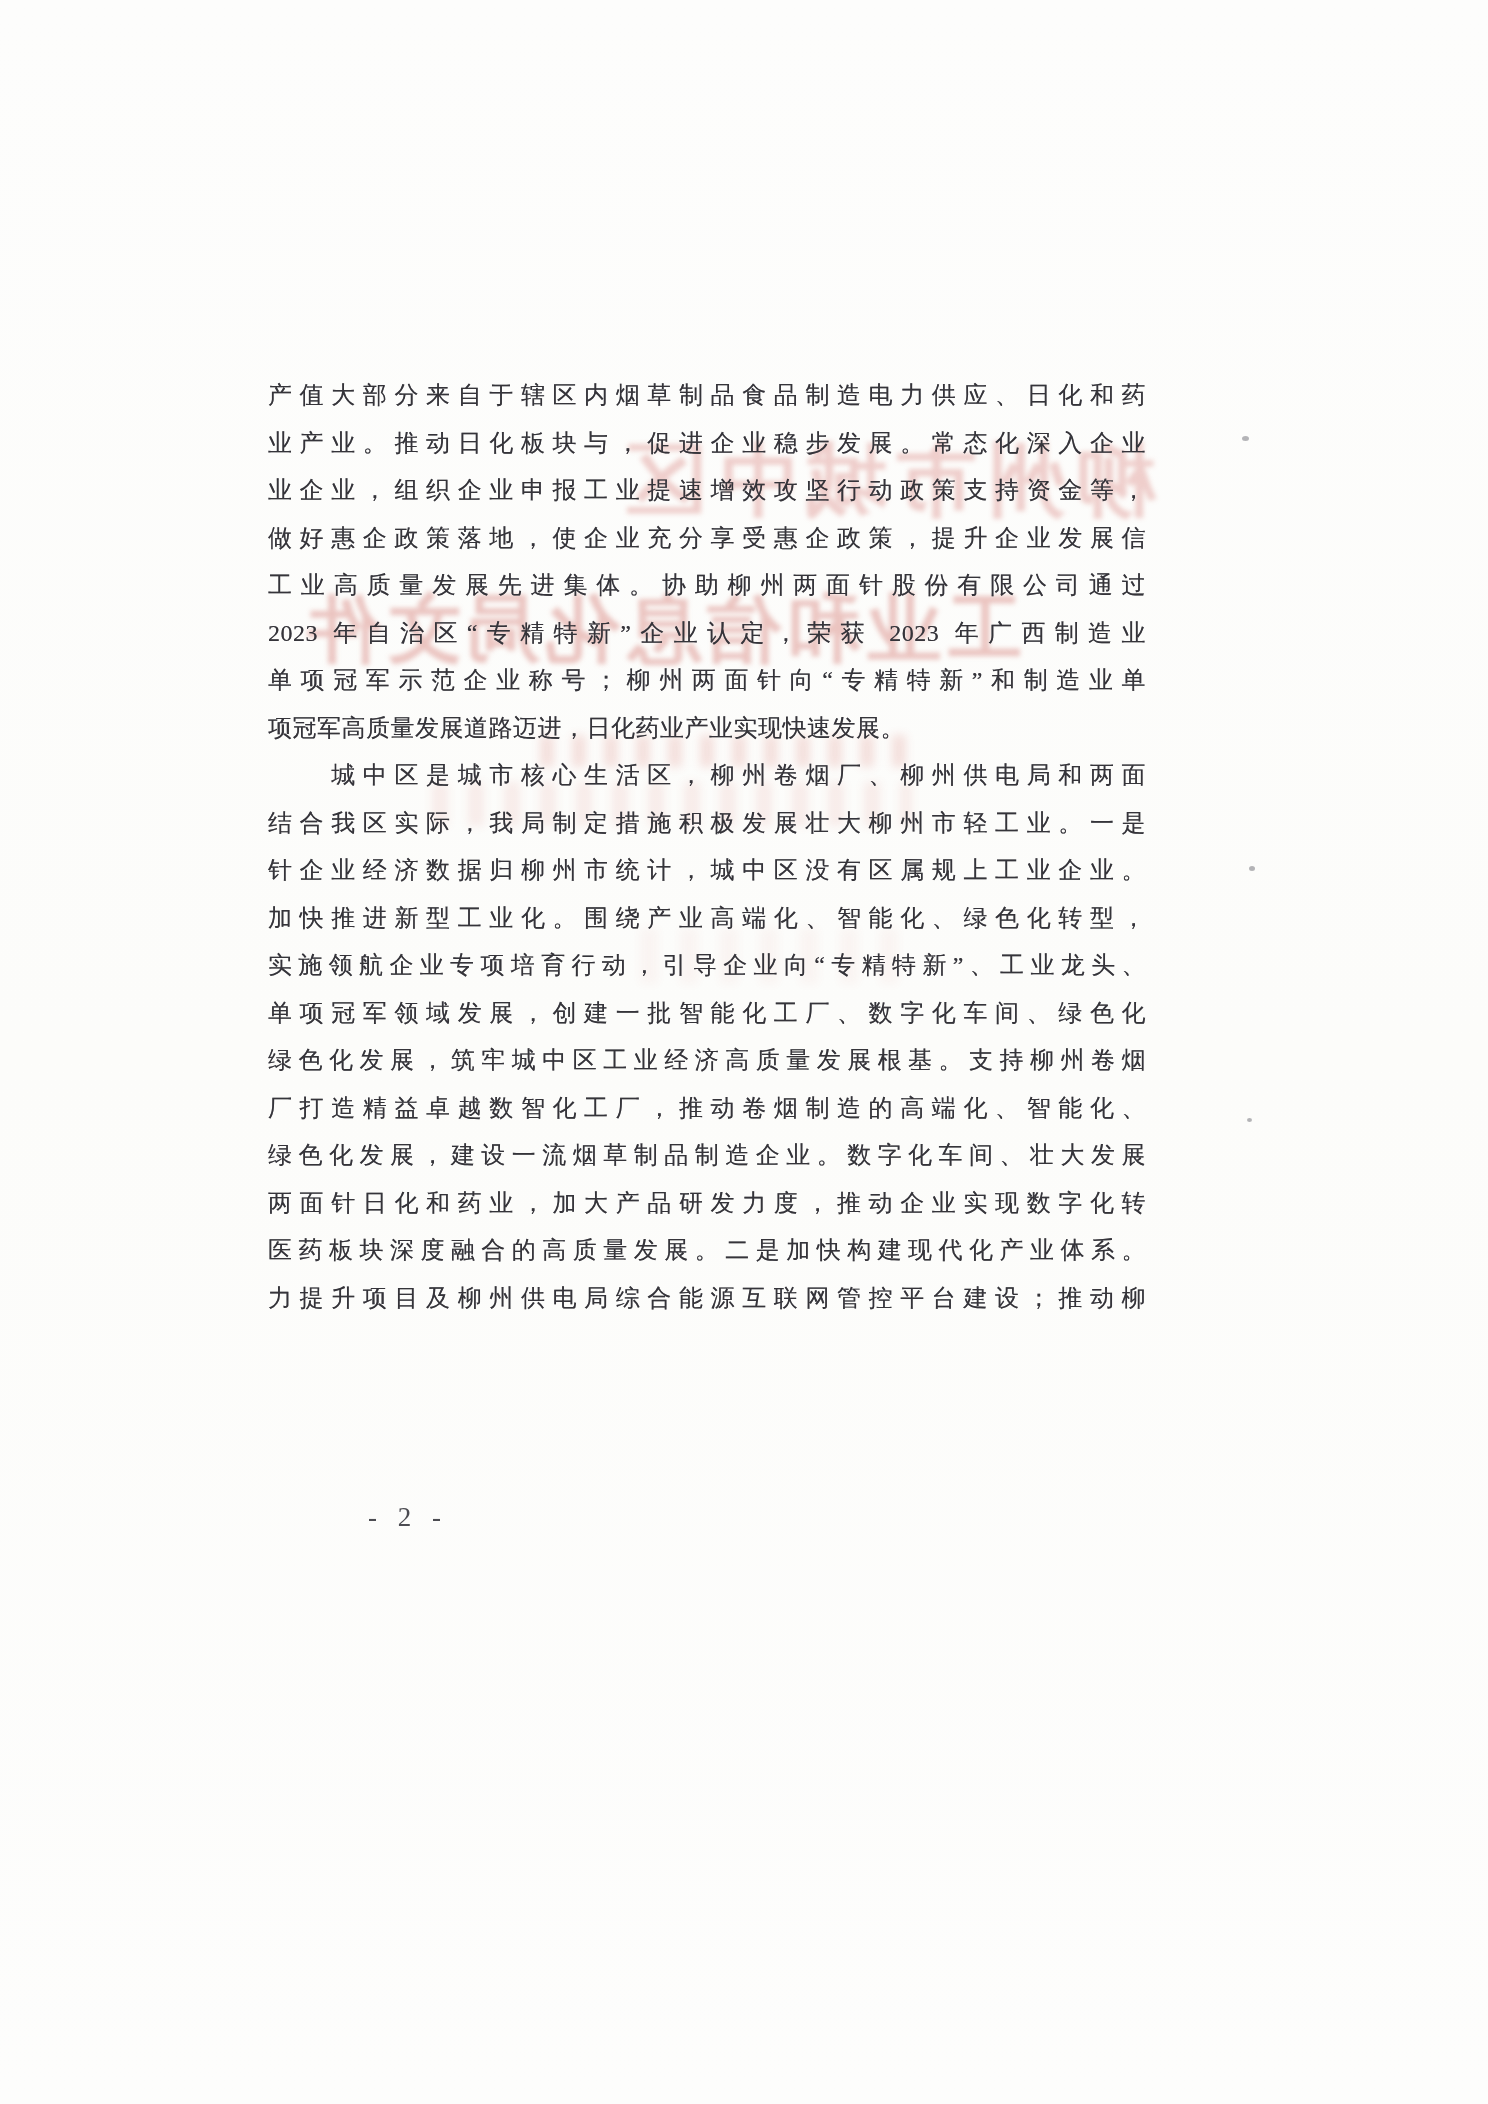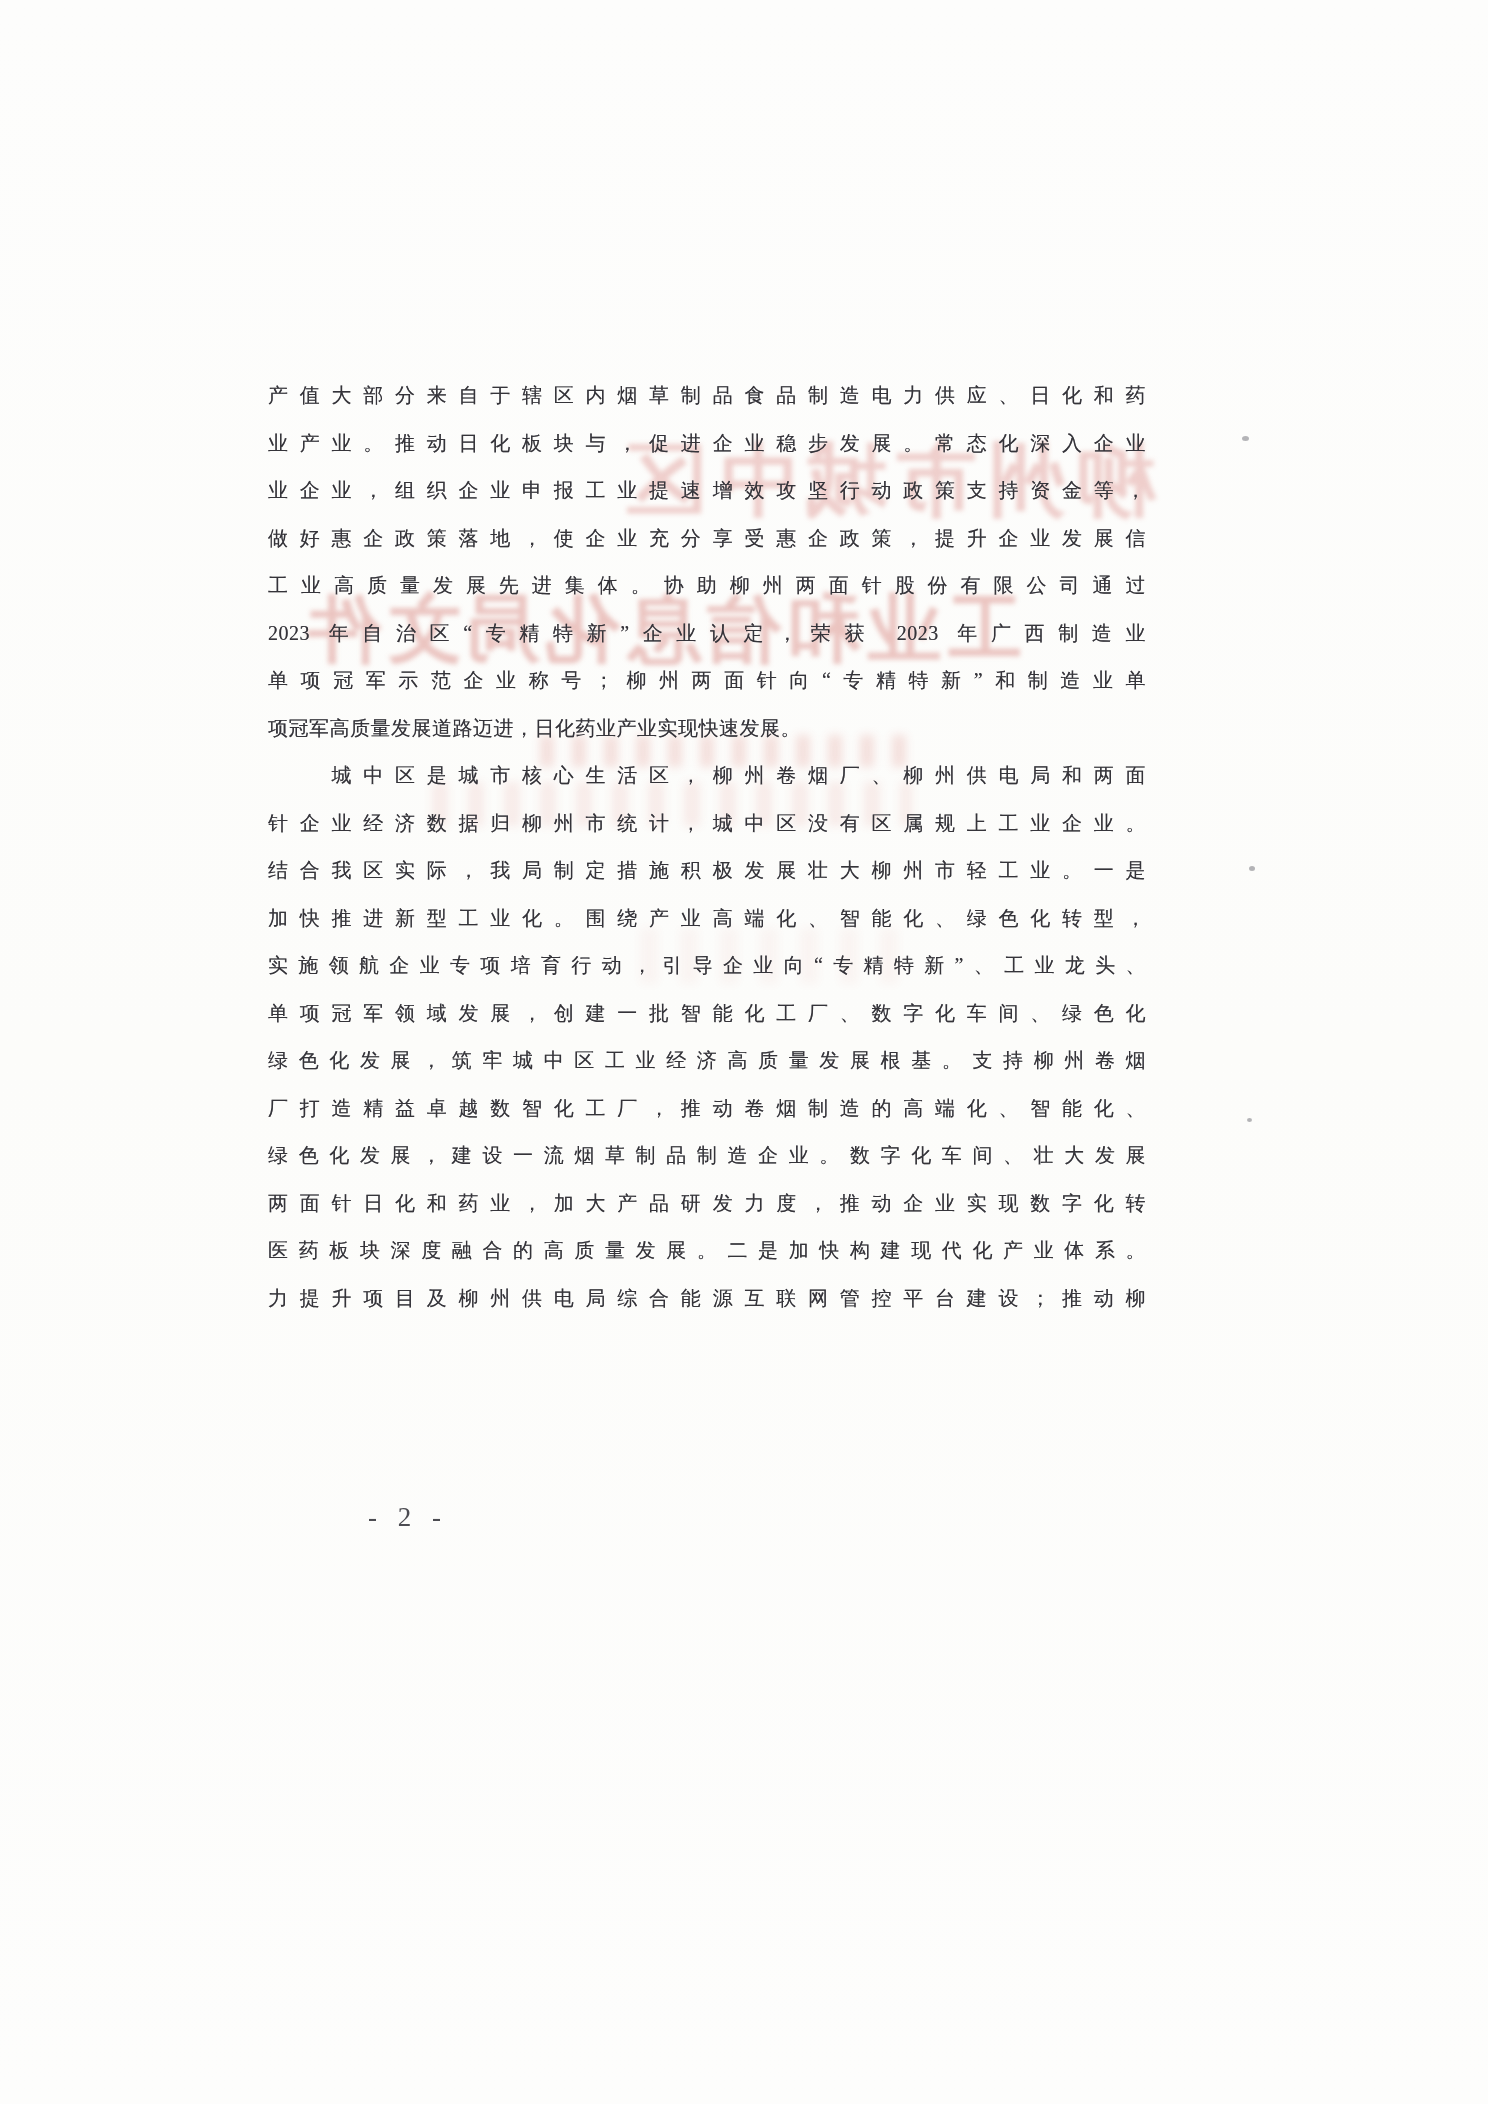--- a/index.html
+++ b/index.html
@@ -14,21 +14,21 @@
     position:absolute;inset:0;
     background:linear-gradient(180deg,#fdfdfc 0%,#fcfcfa 50%,#fdfdfc 100%);
   }
   
   .text-block{
     position:absolute;
     left:268px;top:372px;width:878px;
     color:#35343a;
   }
   .line{
-    font-size:20px;
+    font-size:24px;
     line-height:47.5px;
     height:47.5px;
     letter-spacing:0.5px;
     text-align:justify;
     text-align-last:justify;
     text-justify:inter-character;
     white-space:nowrap;
     text-shadow:0 0 0.6px rgba(40,40,50,.55);
   }
   .line.short{text-align-last:left;}
@@ -104,22 +104,22 @@
   <div class="text-block">
     <div class="line">产值大部分来自于辖区内烟草制品食品制造电力供应、日化和药</div>
     <div class="line">业产业。推动日化板块与，促进企业稳步发展。常态化深入企业</div>
     <div class="line">业企业，组织企业申报工业提速增效攻坚行动政策支持资金等，</div>
     <div class="line">做好惠企政策落地，使企业充分享受惠企政策，提升企业发展信</div>
     <div class="line">工业高质量发展先进集体。协助柳州两面针股份有限公司通过</div>
     <div class="line">2023 年自治区“专精特新”企业认定，荣获 2023 年广西制造业</div>
     <div class="line">单项冠军示范企业称号；柳州两面针向“专精特新”和制造业单</div>
     <div class="line short">项冠军高质量发展道路迈进，日化药业产业实现快速发展。</div>
     <div class="line">　　城中区是城市核心生活区，柳州卷烟厂、柳州供电局和两面</div>
+    <div class="line">结合我区实际，我局制定措施积极发展壮大柳州市轻工业。一是</div>
     <div class="line">针企业经济数据归柳州市统计，城中区没有区属规上工业企业。</div>
-    <div class="line">结合我区实际，我局制定措施积极发展壮大柳州市轻工业。一是</div>
     <div class="line">加快推进新型工业化。围绕产业高端化、智能化、绿色化转型，</div>
     <div class="line">实施领航企业专项培育行动，引导企业向“专精特新”、工业龙头、</div>
     <div class="line">单项冠军领域发展，创建一批智能化工厂、数字化车间、绿色化</div>
     <div class="line">绿色化发展，筑牢城中区工业经济高质量发展根基。支持柳州卷烟</div>
     <div class="line">厂打造精益卓越数智化工厂，推动卷烟制造的高端化、智能化、</div>
     <div class="line">绿色化发展，建设一流烟草制品制造企业。数字化车间、壮大发展</div>
     <div class="line">两面针日化和药业，加大产品研发力度，推动企业实现数字化转</div>
     <div class="line">医药板块深度融合的高质量发展。二是加快构建现代化产业体系。</div>
     <div class="line">力提升项目及柳州供电局综合能源互联网管控平台建设；推动柳</div>
   </div>

